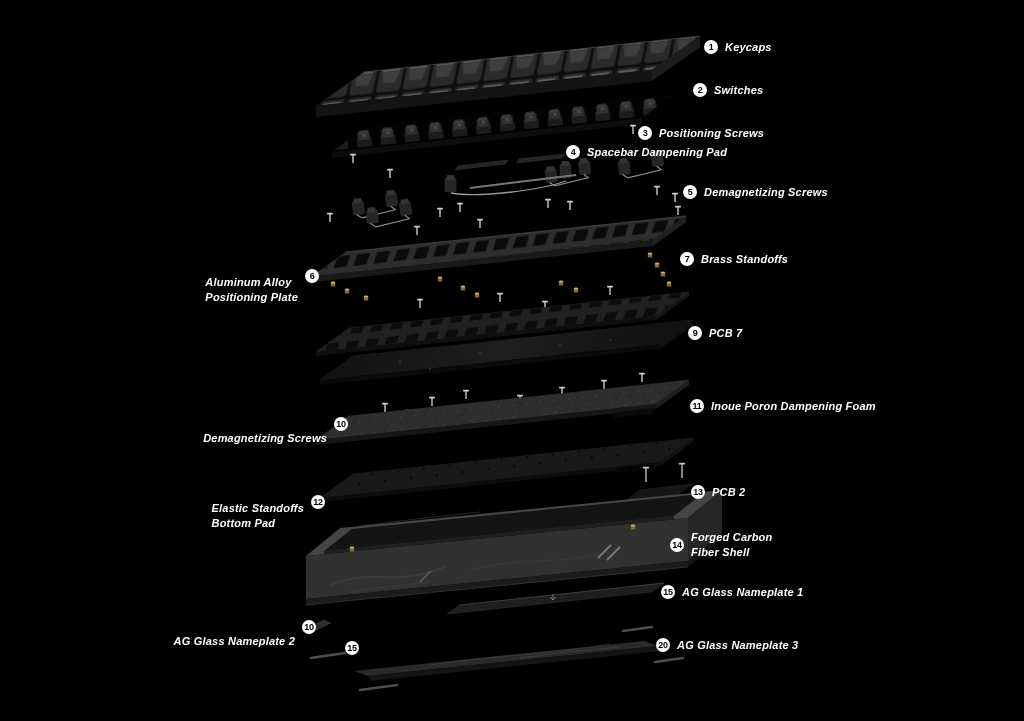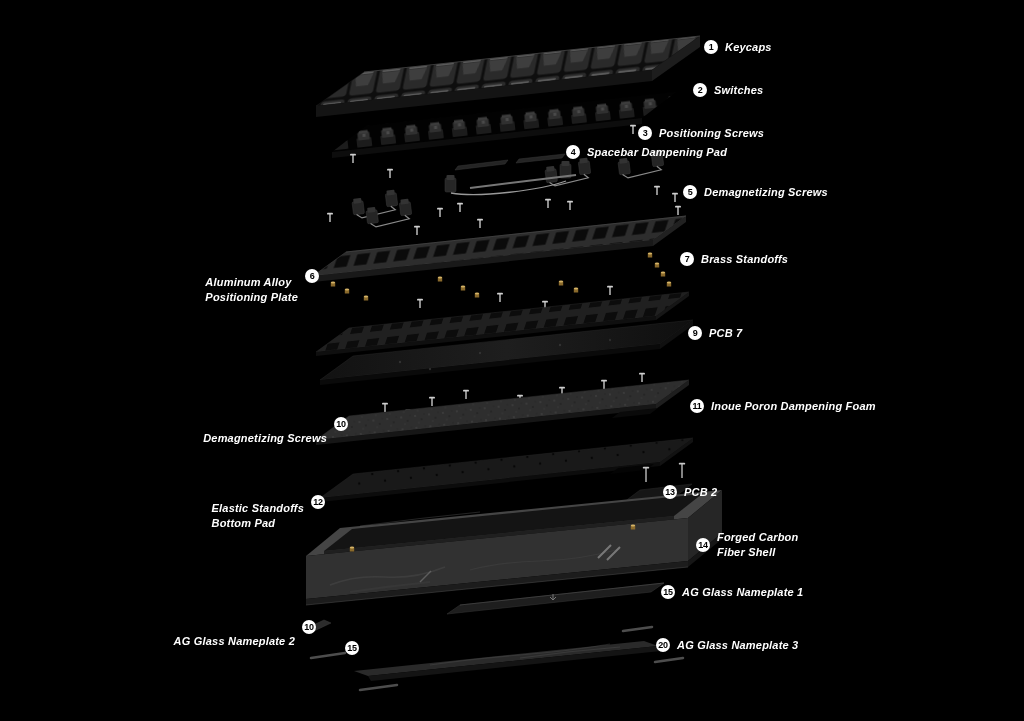--- a/index.html
+++ b/index.html
@@ -19,22 +19,22 @@
   .lbl-3{left:638px;top:126px}
   .lbl-4{left:566px;top:145px}
   .lbl-5{left:683px;top:185px}
   .lbl-6{right:705px;top:247px}
   .lbl-7{left:680px;top:252px}
   .lbl-8{right:705px;top:321px}
   .lbl-9{left:688px;top:326px}
   .lbl-10{right:676px;top:403px}
   .lbl-11{left:690px;top:399px}
   .lbl-12{right:699px;top:473px}
-  .lbl-13{left:663px;top:485px}
-  .lbl-14{left:696px;top:530px}
+  .lbl-13{left:691px;top:485px}
+  .lbl-14{left:670px;top:530px}
   .lbl-15{left:661px;top:585px}
   .lbl-16{right:708px;top:606px}
   .lbl-17{left:345px;top:641px}
   .lbl-18{left:656px;top:638px}
 </style>
 </head>
 <body>
 
 <div class="stage">
 

